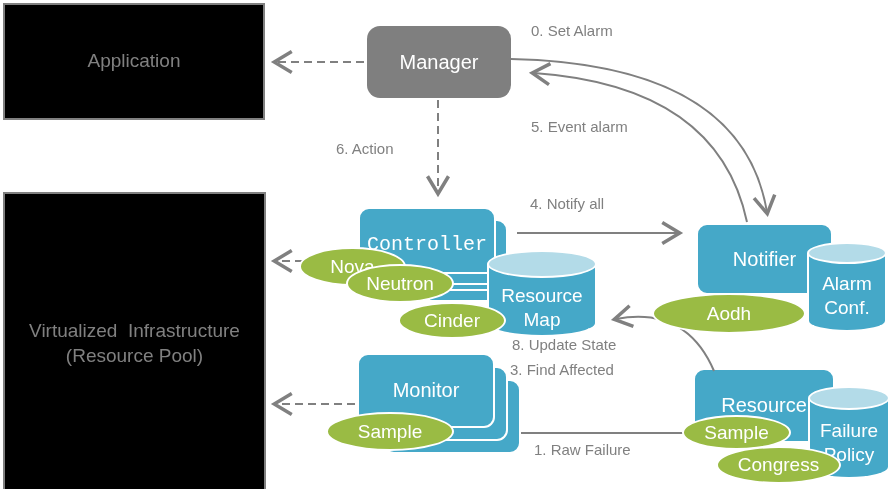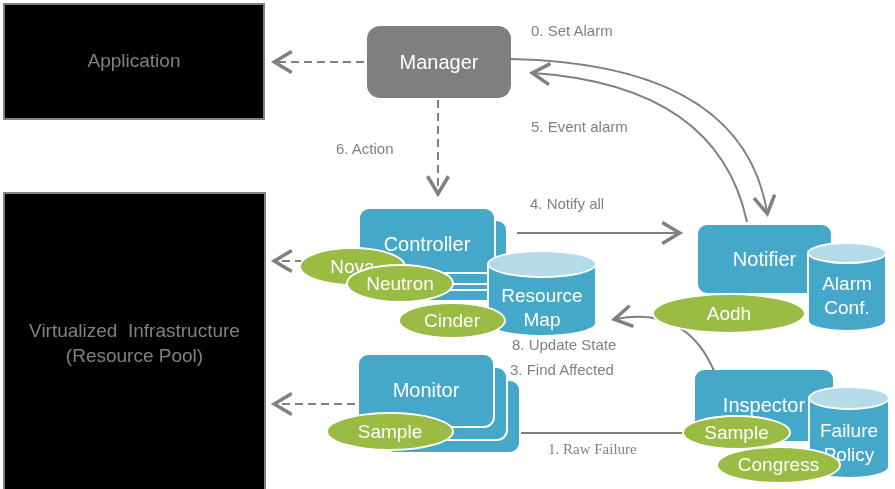--- a/index.html
+++ b/index.html
@@ -65,35 +65,35 @@
 
   <div class="abs frame" style="left:3px;top:3px;width:262px;height:117px;">Application</div>
 
   <div class="abs frame" style="left:3px;top:192px;width:263px;height:303px;">Virtualized  Infrastructure
 (Resource Pool)</div>
 
   <div class="abs mgr" style="left:367px;top:26px;width:144px;height:72px;">Manager</div>
 
   <div class="abs node" style="left:370px;top:219px;width:138px;height:75px;"></div>
   <div class="abs node" style="left:358px;top:207px;width:138px;height:75px;"></div>
-  <div class="abs node-label" style="left:358px;top:207px;width:138px;height:75px;">Controller</div>
+  <div class="abs node-label" style="left:358px;top:207px;width:138px;height:75px;font-family:Liberation Mono, monospace;">Controller</div>
 
   <div class="abs bar" style="left:428px;top:272px;width:66px;height:13px;"></div>
   <div class="abs bar" style="left:428px;top:289px;width:66px;height:13px;"></div>
 
   <div class="abs node" style="left:383px;top:379px;width:138px;height:75px;"></div>
   <div class="abs node" style="left:370px;top:366px;width:138px;height:75px;"></div>
   <div class="abs node" style="left:357px;top:353px;width:138px;height:75px;"></div>
   <div class="abs node-label" style="left:357px;top:353px;width:138px;height:75px;">Monitor</div>
 
   <div class="abs node" style="left:696px;top:223px;width:137px;height:72px;"></div>
   <div class="abs node-label" style="left:696px;top:223px;width:137px;height:72px;">Notifier</div>
 
   <div class="abs node" style="left:693px;top:368px;width:142px;height:75px;"></div>
-  <div class="abs node-label" style="left:693px;top:368px;width:142px;height:75px;">Inspector</div>
+  <div class="abs node-label" style="left:693px;top:368px;width:142px;height:75px;">Resource</div>
 
   <div class="abs cyl" style="left:487px;top:250px;width:110px;height:87px;">
     <div class="cyl-body" style="top:14px;border-radius:0 0 55px 55px / 0 0 14px 14px;"></div>
     <div class="cyl-top" style="height:28px;"></div>
     <div class="cyl-label" style="top:28px;bottom:12px;margin-top:12px;">Resource Map</div>
   </div>
 
   <div class="abs cyl" style="left:807px;top:242px;width:80px;height:90px;">
     <div class="cyl-body" style="top:11px;border-radius:0 0 40px 40px / 0 0 11px 11px;"></div>
     <div class="cyl-top" style="height:22px;"></div>
@@ -132,15 +132,15 @@
   <div class="abs pill" style="left:326px;top:412px;width:128px;height:39px;">Sample</div>
   <div class="abs pill" style="left:682px;top:415px;width:109px;height:35px;">Sample</div>
   <div class="abs pill" style="left:716px;top:446px;width:125px;height:38px;">Congress</div>
 
   <div class="abs note" style="left:531px;top:22px;">0. Set Alarm</div>
   <div class="abs note" style="left:336px;top:120px;margin-top:20px;">6. Action</div>
   <div class="abs note" style="left:531px;top:118px;">5. Event alarm</div>
   <div class="abs note" style="left:530px;top:195px;">4. Notify all</div>
   <div class="abs note" style="left:512px;top:336px;">8. Update State</div>
   <div class="abs note" style="left:510px;top:361px;">3. Find Affected</div>
-  <div class="abs note" style="left:548px;top:441px;font-family:Liberation Serif, serif;">1. Raw Failure</div>
+  <div class="abs note" style="left:534px;top:441px;">1. Raw Failure</div>
 
 </div>
 
 </body></html>

